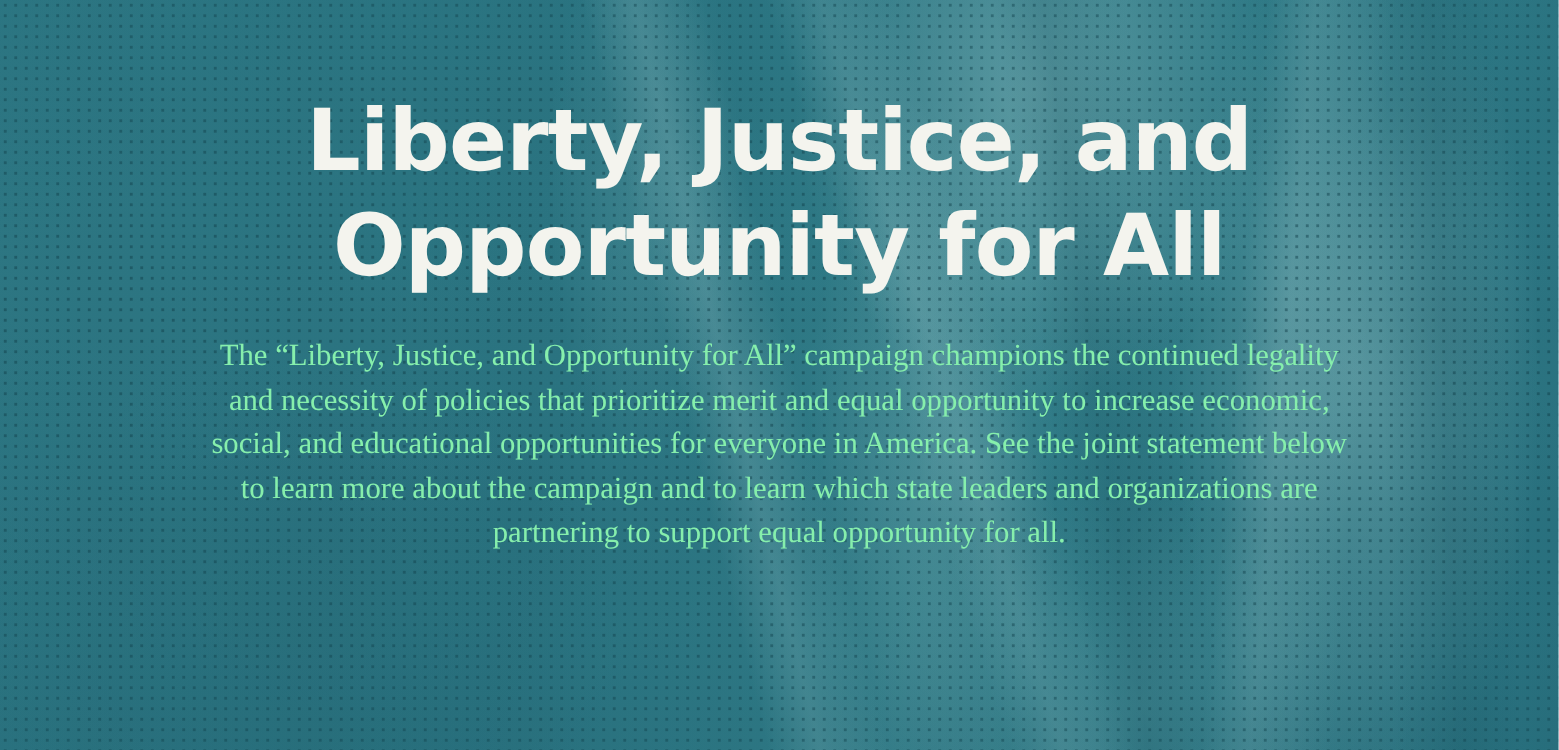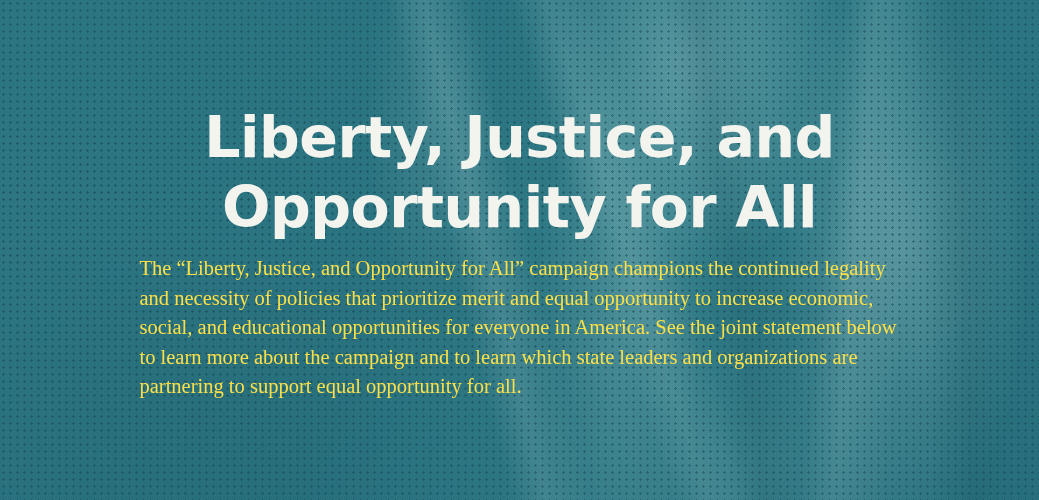--- a/index.html
+++ b/index.html
@@ -60,43 +60,44 @@
     inset: 0;
     background: linear-gradient(180deg, rgba(36,113,126,0.30) 0%, rgba(36,113,126,0.18) 40%, rgba(32,104,118,0.34) 100%);
   }
 
   .hero-content {
     position: absolute;
     inset: 0;
     display: flex;
     flex-direction: column;
     align-items: center;
-    padding-top: 102px;
+    padding-top: 59px;
     box-sizing: border-box;
   }
 
   .hero-title {
     font-family: "DejaVu Sans", sans-serif;
     font-weight: 700;
     font-size: 57px;
     line-height: 70px;
     letter-spacing: -0.5px;
     color: #f4f4ee;
     text-align: center;
     max-width: 760px;
     margin: 0;
   }
 
   .hero-body {
     font-family: "Liberation Serif", serif;
     font-size: 20.5px;
     line-height: 29.5px;
-    color: #fde047;
+    color: #86efac;
+    text-align: center;
     width: 760px;
-    margin: 12px 0 0 0;
+    margin: 24px 0 0 0;
   }
 </style>
 </head>
 <body>
 
 <div class="hero">
   <div class="hero-photo"></div>
   <div class="hero-folds"></div>
   <div class="hero-halftone"></div>
   <div class="hero-tint"></div>

